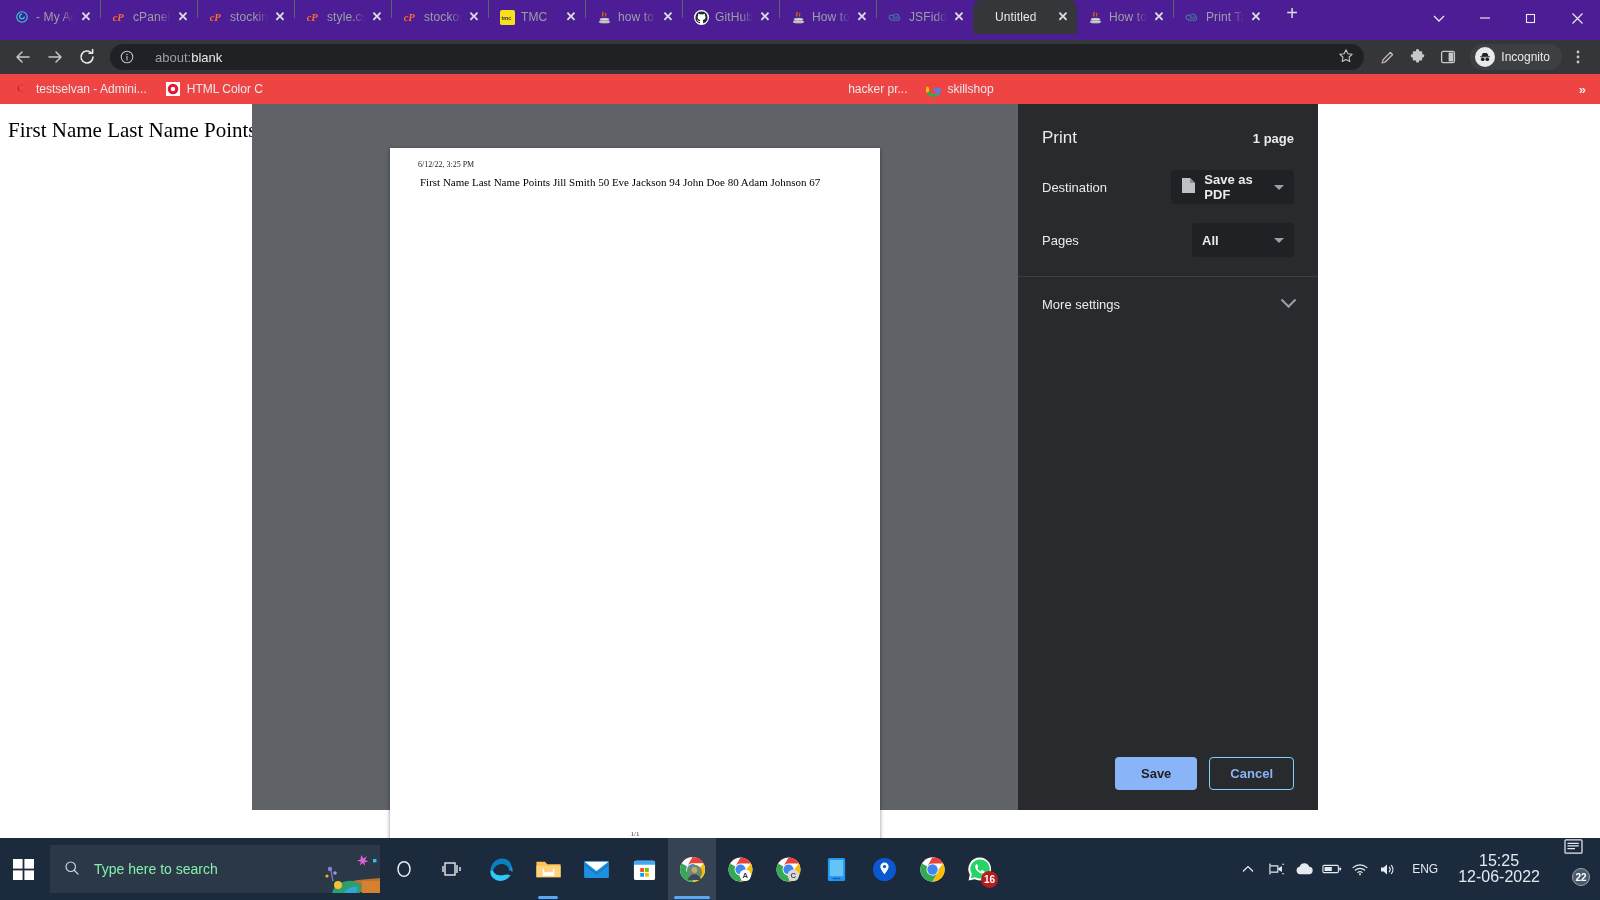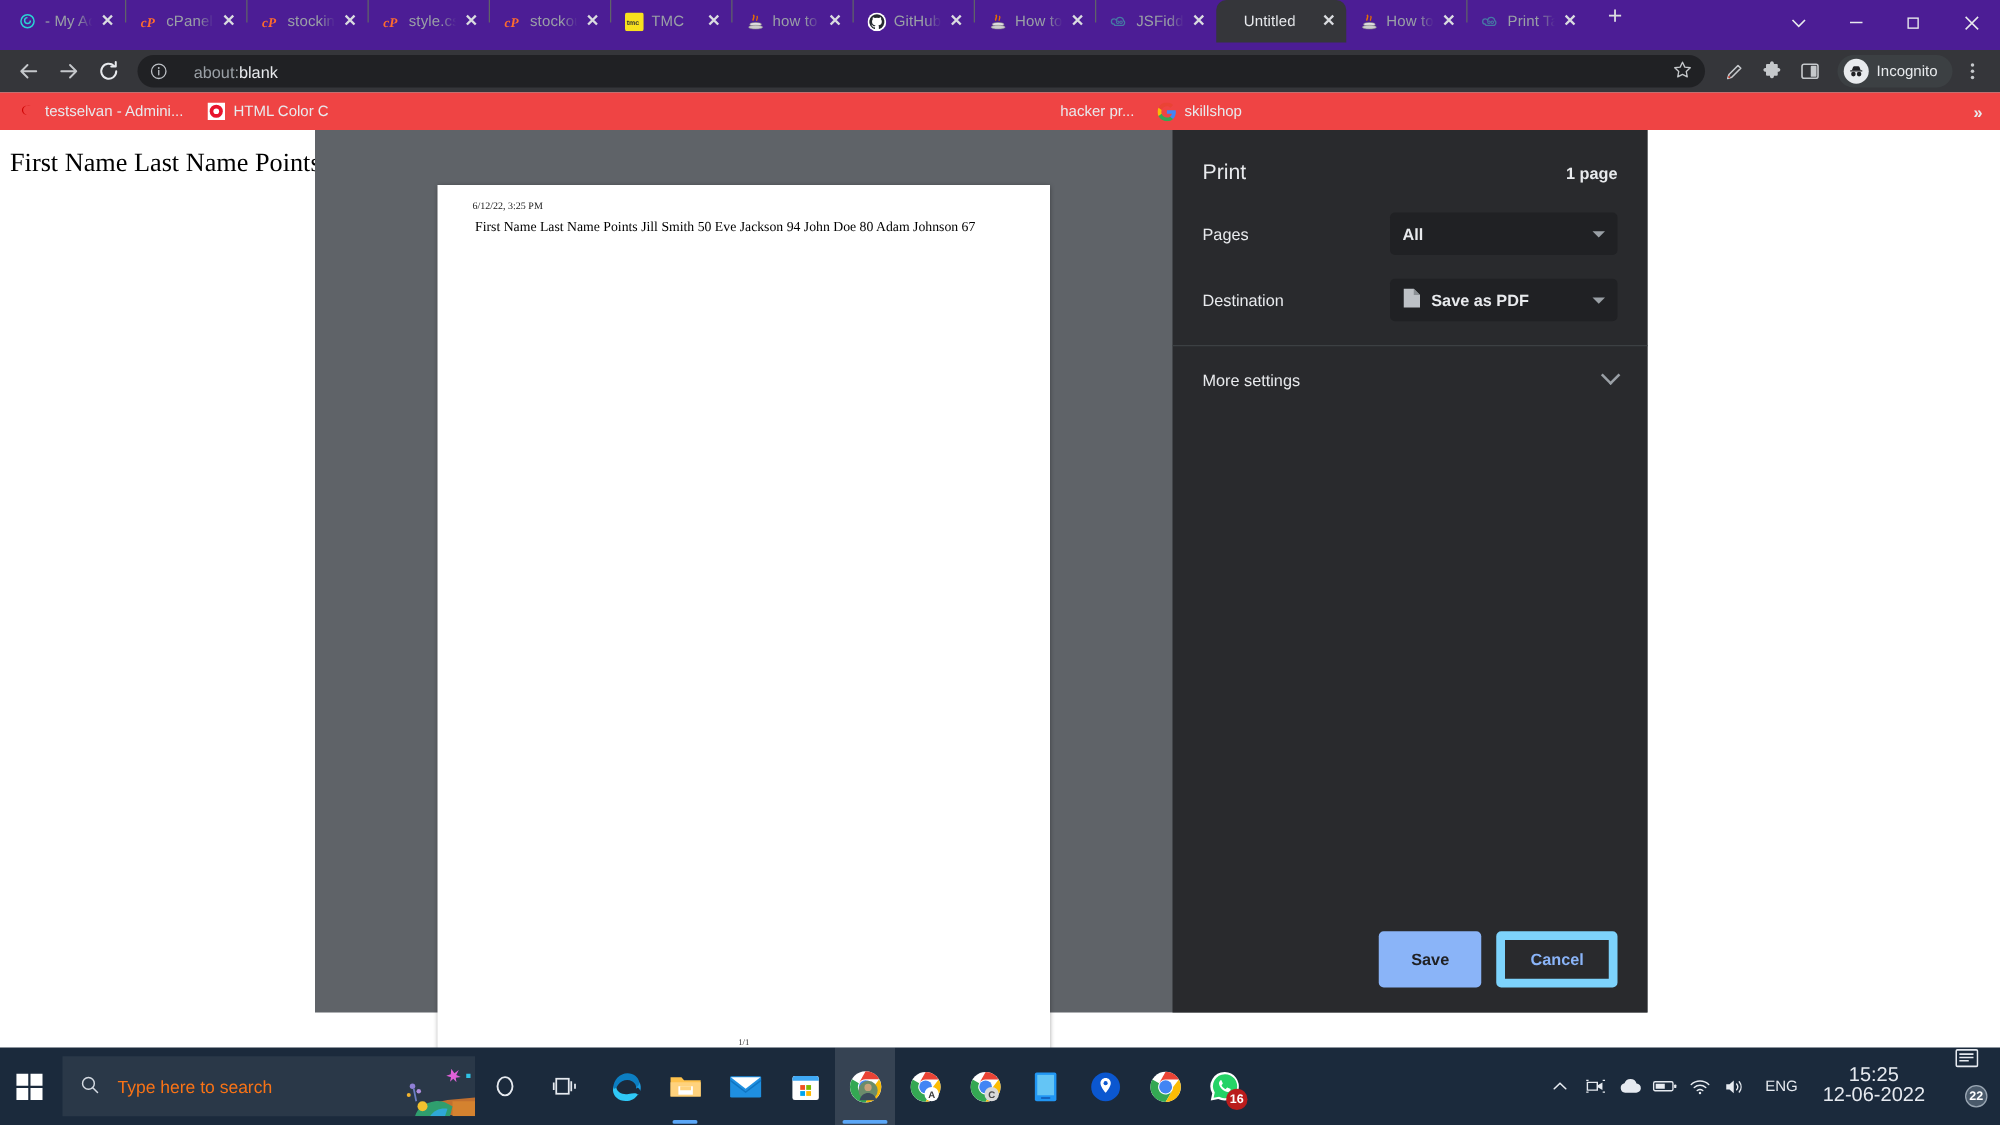--- a/index.html
+++ b/index.html
@@ -88,21 +88,21 @@
   .preview-page {
     width: 490px; height: 700px; background: #ffffff;
     box-shadow: 0 1px 4px rgba(0,0,0,.45);
     position: relative; overflow: hidden;
   }
   .pv-header { font-family: "Liberation Serif", serif; font-size: 8px; color: #222; position: absolute; left: 28px; top: 12px; }
   .pv-body { font-family: "Liberation Serif", serif; font-size: 11px; color: #000; position: absolute; left: 30px; top: 28px; right: 14px; }
   .pv-footer { font-family: "Liberation Serif", serif; font-size: 7px; color: #333; position: absolute; left: 0; right: 0; bottom: 10px; text-align: center; }
 
   
-  .print-panel { width: 380px; flex: none; background: #292a2d; color: #e8eaed; position: relative; }
+  .print-panel { width: 300px; flex: none; background: #292a2d; color: #e8eaed; position: relative; }
   .pp-head { display: flex; align-items: baseline; justify-content: space-between; padding: 24px 24px 0 24px; }
   .pp-title { font-size: 17px; color: #e8eaed; }
   .pp-pages { font-size: 13px; font-weight: bold; color: #e8eaed; }
   .pp-rows { padding: 22px 24px 0 24px; }
   .pp-row { display: flex; align-items: center; height: 34px; margin-bottom: 19px; }
   .pp-label { width: 150px; font-size: 13px; color: #e8eaed; }
   .pp-select {
     flex: 1 1 auto; height: 34px; background: #202124; border-radius: 4px;
     display: flex; align-items: center; padding: 0 10px;
     font-size: 13px; color: #e8eaed; gap: 8px;
@@ -115,33 +115,33 @@
     padding: 20px 24px; font-size: 13px; color: #e8eaed;
   }
   .chev-down { width: 11px; height: 11px; border-right: 2px solid #9aa0a6; border-bottom: 2px solid #9aa0a6; transform: rotate(45deg) translate(-3px,-3px); }
   .pp-actions { position: absolute; right: 24px; bottom: 20px; display: flex; gap: 12px; }
   .btn-save {
     background: #8ab4f8; color: #202124; font-size: 13px; font-weight: bold;
     border: none; border-radius: 4px; padding: 9px 26px;
   }
   .btn-cancel {
     background: transparent; color: #8ab4f8; font-size: 13px; font-weight: bold;
-    border: 7px solid #7dd3fc; border-radius: 4px; padding: 8px 20px;
+    border: 1px solid #7dd3fc; border-radius: 4px; padding: 8px 20px;
   }
 
   
   .taskbar {
     position: absolute; left: 0; bottom: 0; width: 1600px; height: 62px;
     background: #1b2a3c; display: flex; align-items: center;
   }
   .start { width: 48px; height: 62px; display: flex; align-items: center; justify-content: center; }
   .searchbox {
     width: 330px; height: 48px; background: #2a3848; margin-left: 2px;
     display: flex; align-items: center; gap: 14px; padding: 0 14px;
-    color: #f97316; font-size: 14px; position: relative; overflow: hidden;
+    color: #86efac; font-size: 14px; position: relative; overflow: hidden;
   }
   .search-art { position: absolute; right: 0; top: 0; width: 62px; height: 48px; }
   .tb-icons { display: flex; align-items: center; }
   .tbapp { width: 48px; height: 62px; display: flex; align-items: center; justify-content: center; position: relative; }
   .tbapp.active { background: rgba(255,255,255,.12); }
   .tbapp.active::after { content: ""; position: absolute; left: 6px; right: 6px; bottom: 1px; height: 3px; background: #5ba7f7; border-radius: 2px; }
   .tbapp.open::after { content: ""; position: absolute; left: 14px; right: 14px; bottom: 1px; height: 3px; background: #5ba7f7; border-radius: 2px; }
   .badge {
     position: absolute; right: 6px; bottom: 12px;
     background: #b91c1c; color: #fff; font-size: 10px; font-weight: bold;
@@ -469,37 +469,37 @@
         </div>
 
         <div class="print-panel">
           <div class="pp-head">
             <div class="pp-title">Print</div>
             <div class="pp-pages">1 page</div>
           </div>
 
           <div class="pp-rows">
             <div class="pp-row">
-              <div class="pp-label">Pages</div>
-              <div class="pp-select">
-                <span class="sel-text">All</span>
-                <span class="pp-caret"></span>
-              </div>
-            </div>
-
-            <div class="pp-row">
               <div class="pp-label">Destination</div>
               <div class="pp-select">
                 <span>
                   <svg width="15" height="17" viewBox="0 0 15 17">
                       <path d="M1 1h8l5 5v10H1z" fill="#bdc1c6"></path>
                       <path d="M9 1v5h5" fill="#8a8f94"></path>
                     </svg>
                 </span>
                 <span class="sel-text">Save as PDF</span>
+                <span class="pp-caret"></span>
+              </div>
+            </div>
+
+            <div class="pp-row">
+              <div class="pp-label">Pages</div>
+              <div class="pp-select">
+                <span class="sel-text">All</span>
                 <span class="pp-caret"></span>
               </div>
             </div>
 
           </div>
 
           <div class="pp-divider"></div>
 
           <div class="pp-more">
             <span>More settings</span>

